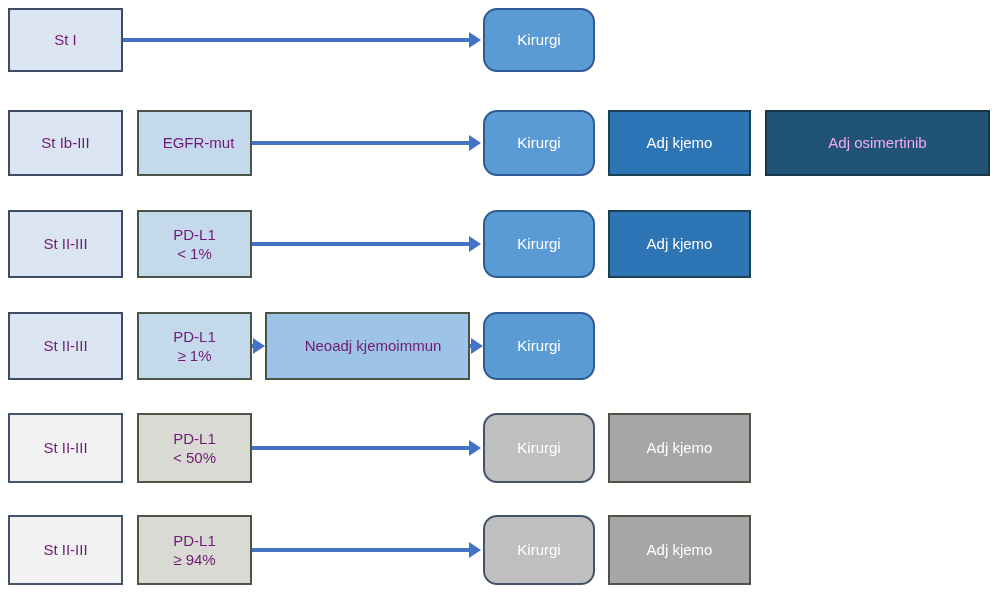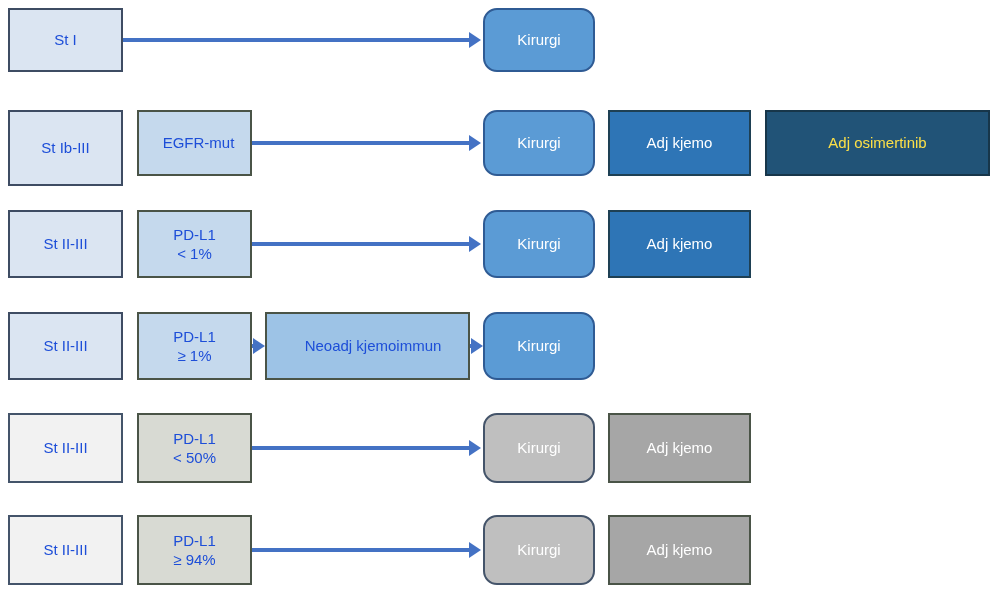--- a/index.html
+++ b/index.html
@@ -14,29 +14,29 @@
   .node {
     position: absolute;
     box-sizing: border-box;
     display: flex;
     flex-direction: column;
     align-items: center;
     justify-content: center;
     text-align: center;
     font-size: 15px;
     line-height: 1.3;
-    color: #1d4ed8;
+    color: #701a75;
   }
   
   .stage-blue   { background: #dbe5f2; border: 2px solid #3e4c63; }
   .bio-blue     { background: #c5d9ed; border: 2px solid #4a5447; }
   .neoadj-blue  { background: #9dc3e6; border: 2px solid #4a5447; padding-left: 11px; }
   .surgery-blue { background: #5b9bd5; border: 2px solid #2f5b94; border-radius: 14px; color: #ffffff; }
   .chemo-blue   { background: #2e75b6; border: 2px solid #1e4054; color: #ffffff; }
-  .targeted-blue{ background: #215377; border: 2px solid #17364a; color: #fde047; }
+  .targeted-blue{ background: #215377; border: 2px solid #17364a; color: #f0abfc; }
   
   .stage-gray   { background: #f2f2f2; border: 2px solid #44546a; }
   .bio-gray     { background: #d8dad3; border: 2px solid #4a5447; }
   .surgery-gray { background: #bfbfbf; border: 2px solid #44546a; border-radius: 14px; color: #ffffff; }
   .chemo-gray   { background: #a6a6a6; border: 2px solid #4a5447; color: #ffffff; }
   .targeted-gray{ background: #7f7f7f; border: 2px solid #595959; color: #ffffff; }
   
   .arrow { position: absolute; height: 16px; }
   .arrow .shaft {
     position: absolute;
@@ -59,21 +59,21 @@
 
 <div id="canvas">
 
   <div class="node stage-blue" style="left:8px; top:8px; width:115px; height:64px;">St I</div>
   <div class="arrow" style="left:123px; top:32px; width:358px;">
     <div class="shaft"></div>
     <div class="head"></div>
   </div>
   <div class="node surgery-blue" style="left:483px; top:8px; width:112px; height:64px;">Kirurgi</div>
 
-  <div class="node stage-blue" style="left:8px; top:110px; width:115px; height:76px;">St Ib-III</div>
+  <div class="node stage-blue" style="left:8px; top:110px; width:115px; height:66px;">St Ib-III</div>
   <div class="node bio-blue" style="left:137px; top:110px; width:115px; height:66px;padding-left:8px;">EGFR-mut</div>
   <div class="arrow" style="left:252px; top:135px; width:229px;">
     <div class="shaft"></div>
     <div class="head"></div>
   </div>
   <div class="node surgery-blue" style="left:483px; top:110px; width:112px; height:66px;">Kirurgi</div>
   <div class="node chemo-blue" style="left:608px; top:110px; width:143px; height:66px;">Adj kjemo</div>
   <div class="node targeted-blue" style="left:765px; top:110px; width:225px; height:66px;">Adj osimertinib</div>
 
   <div class="node stage-blue" style="left:8px; top:210px; width:115px; height:68px;">St II-III</div>

